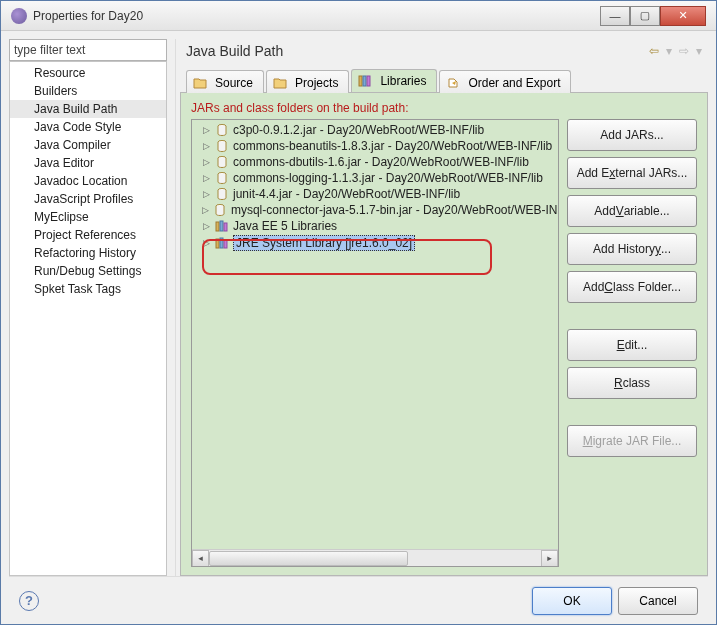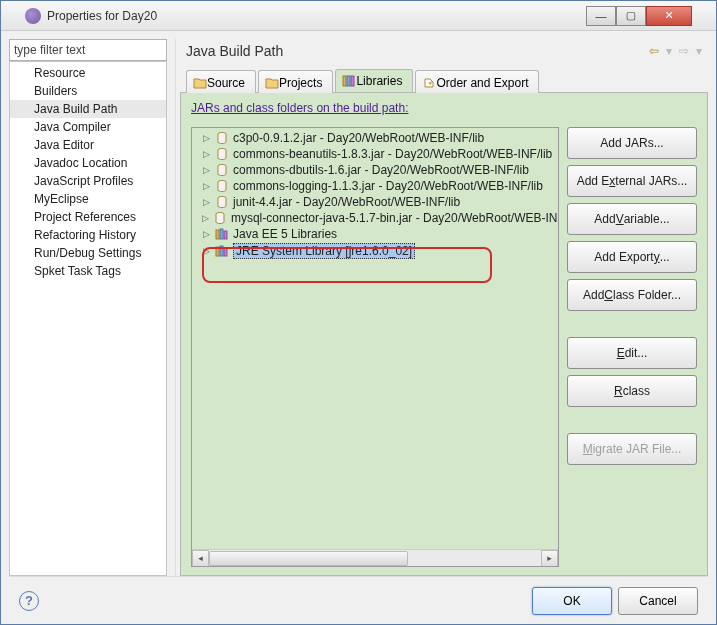--- a/index.html
+++ b/index.html
@@ -1,42 +1,42 @@
 <!DOCTYPE html>
 <html><head>
 <meta charset="utf-8">
 <style>
   * { box-sizing: border-box; font-family: "Segoe UI", Tahoma, sans-serif; font-size: 12px; }
   body { margin: 0; background: #fff; }
   .window { width: 717px; height: 625px; border: 1px solid #5a7ba8; background: #f0f0f0; display: flex; flex-direction: column; box-shadow: 0 0 8px rgba(0,0,0,0.3); }
-  .titlebar { height: 30px; background: linear-gradient(#f8f8f8,#e4e4e4); display: flex; align-items: center; padding: 0 24px; border-bottom: 1px solid #ccc; }
+  .titlebar { height: 30px; background: linear-gradient(#f8f8f8,#e4e4e4); display: flex; align-items: center; padding: 0 10px; border-bottom: 1px solid #ccc; }
   .titlebar .app-icon { width: 16px; height: 16px; background: radial-gradient(circle at 6px 6px,#a991d4,#6d5c9e); border-radius: 50%; margin-right: 6px; }
   .titlebar .title { flex: 1; color: #333; }
   .winbtns { display: flex; gap: 0; }
   .winbtn { width: 30px; height: 20px; border: 1px solid #888; background: linear-gradient(#f4f4f4,#d8d8d8); display: flex; align-items: center; justify-content: center; font-size: 11px; color: #333; }
   .winbtn.close { background: linear-gradient(#e98a7e,#c84c3b); color: #fff; border-color: #9e3a2d; width: 46px; }
   .winbtn.min { border-radius: 0; }
   .content { flex: 1; display: flex; flex-direction: column; padding: 8px 8px 0 8px; overflow: hidden; }
   .mainrow { flex: 1; display: flex; gap: 8px; overflow: hidden; }
   .leftcol { width: 158px; display: flex; flex-direction: column; gap: 0; }
   .filter { width: 100%; height: 22px; border: 1px solid #b3b3b3; padding: 2px 4px; background: #fff; color: #444; }
   .navlist { flex: 1; border: 1px solid #c5c5c5; background: #fff; padding: 2px 0; overflow: auto; }
   .navitem { padding: 2px 6px 2px 24px; color: #222; cursor: default; white-space: nowrap; }
   .navitem.selected { background: #e8e8e8; }
   .rightcol { flex: 1; display: flex; flex-direction: column; border-left: 1px solid #ddd; padding-left: 4px; overflow: hidden; }
   .pageheader { display: flex; align-items: center; padding: 4px 6px 10px 6px; }
   .pagetitle { font-size: 14px; color: #333; flex: 1; }
   .navarrows { display: flex; gap: 4px; align-items: center; }
   .arrowbtn { width: 16px; height: 16px; display: flex; align-items: center; justify-content: center; color: #a88b3c; }
   .tabs { display: flex; border-bottom: 1px solid #b7b7b7; padding-left: 6px; }
-  .tab { display: flex; align-items: center; gap: 0; padding: 4px 10px 3px 6px; border: 1px solid #b7b7b7; border-bottom: none; background: linear-gradient(#f9f9f9,#ececec); border-radius: 3px 3px 0 0; margin-right: 2px; cursor: default; position: relative; top: 1px; }
+  .tab { display: flex; align-items: center; gap: 8px; padding: 4px 10px 3px 6px; border: 1px solid #b7b7b7; border-bottom: none; background: linear-gradient(#f9f9f9,#ececec); border-radius: 3px 3px 0 0; margin-right: 2px; cursor: default; position: relative; top: 1px; }
   .tab.active { background: #d4e7cb; top: 0; padding-bottom: 4px; }
   .tabicon { width: 14px; height: 14px; display: inline-flex; align-items: center; justify-content: center; }
   .tabpage { flex: 1; background: #d4e7cb; border: 1px solid #b7b7b7; border-top: none; padding: 8px 10px; display: flex; flex-direction: column; overflow: hidden; }
-  .listlabel { color: #4c1d95; margin-bottom: 12px; text-decoration: underline; }
+  .listlabel { color: #b91c1c; margin-bottom: 4px; }
   .listrow { flex: 1; display: flex; gap: 8px; overflow: hidden; }
   .treebox { flex: 1; border: 1px solid #999; background: #d4e7cb; overflow: auto; position: relative; padding: 2px 0 20px 0; }
   .treeitem { display: flex; align-items: center; padding: 1px 4px 1px 10px; white-space: nowrap; gap: 4px; cursor: default; }
   .treeitem.selected .label { background: #a9c8f0; border: 1px dotted #333; padding: 0 2px; }
   .expander { width: 9px; height: 9px; display: inline-flex; align-items: center; justify-content: center; color: #666; font-size: 9px; }
   .jaricon { width: 14px; height: 14px; display: inline-flex; align-items: center; justify-content: center; }
   .label { color: #222; }
   .highlight-box { position: absolute; border: 2px solid #d12c2c; border-radius: 8px; pointer-events: none; }
   .btncol { width: 130px; display: flex; flex-direction: column; gap: 6px; }
   .btn { height: 32px; border: 1px solid #8e8e8e; background: linear-gradient(#fdfdfd,#e3e3e3); border-radius: 3px; color: #222; cursor: default; display: flex; align-items: center; justify-content: center; padding: 0 6px; }
@@ -68,20 +68,21 @@
 
   <div class="content">
     <div class="mainrow">
 
       <div class="leftcol">
         <input class="filter" value="type filter text" style="">
         <div class="navlist" id="navlist">
             <div class="navitem">Resource</div>
             <div class="navitem">Builders</div>
             <div class="navitem selected">Java Build Path</div>
+            <div class="navitem">Java Code Style</div>
             <div class="navitem">Java Compiler</div>
             <div class="navitem">Java Editor</div>
             <div class="navitem">Javadoc Location</div>
             <div class="navitem">JavaScript Profiles</div>
             <div class="navitem">MyEclipse</div>
             <div class="navitem">Project References</div>
             <div class="navitem">Refactoring History</div>
             <div class="navitem">Run/Debug Settings</div>
             <div class="navitem">Spket Task Tags</div>
           </div>
@@ -240,21 +241,21 @@
                   <span>Add E</span>
                   <span class="u">x</span>
                   <span>ternal JARs...</span>
                 </div>
               <div class="btn">
                   <span>Add </span>
                   <span class="u">V</span>
                   <span>ariable...</span>
                 </div>
               <div class="btn">
-                  <span>Add Export</span>
+                  <span>Add History</span>
                   <span class="u">y</span>
                   <span>...</span>
                 </div>
               <div class="btn">
                   <span>Add </span>
                   <span class="u">C</span>
                   <span>lass Folder...</span>
                 </div>
               <div style="height:14px;"></div>
               <div class="btn">

